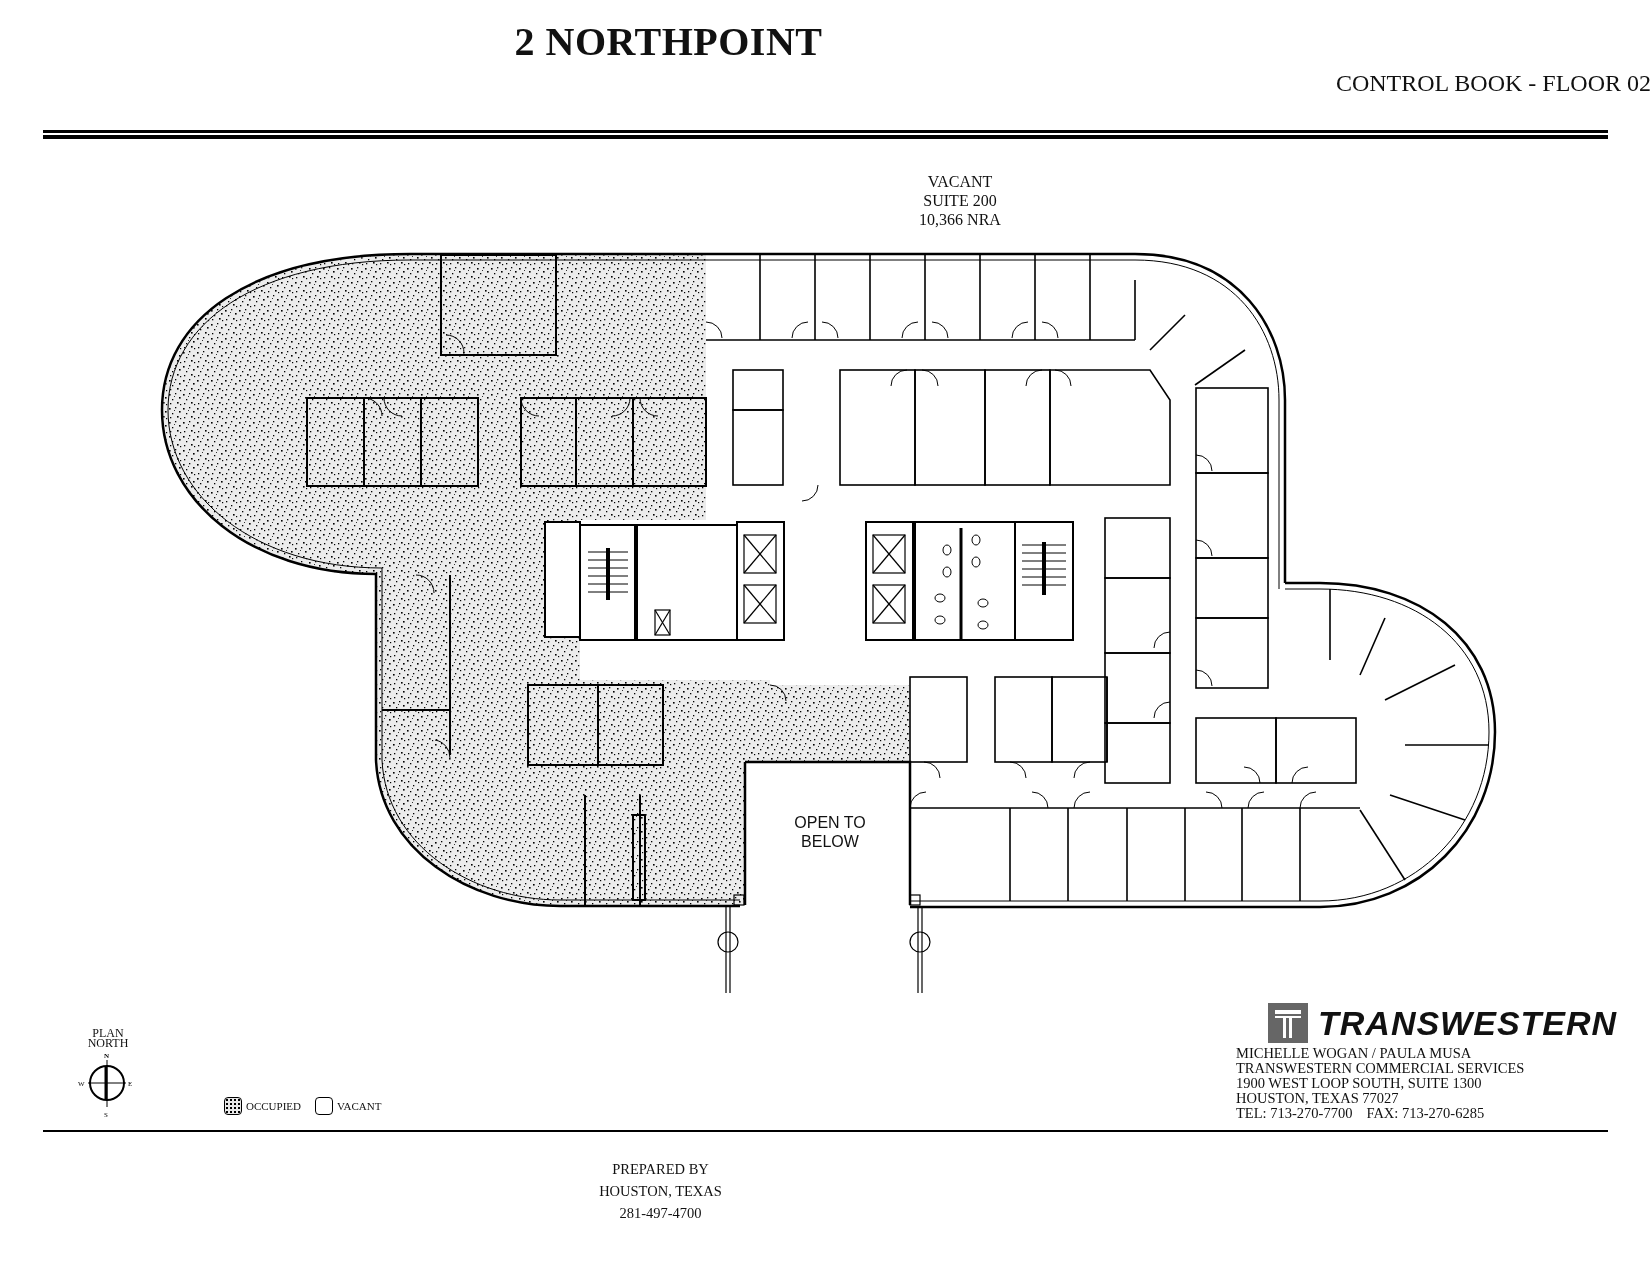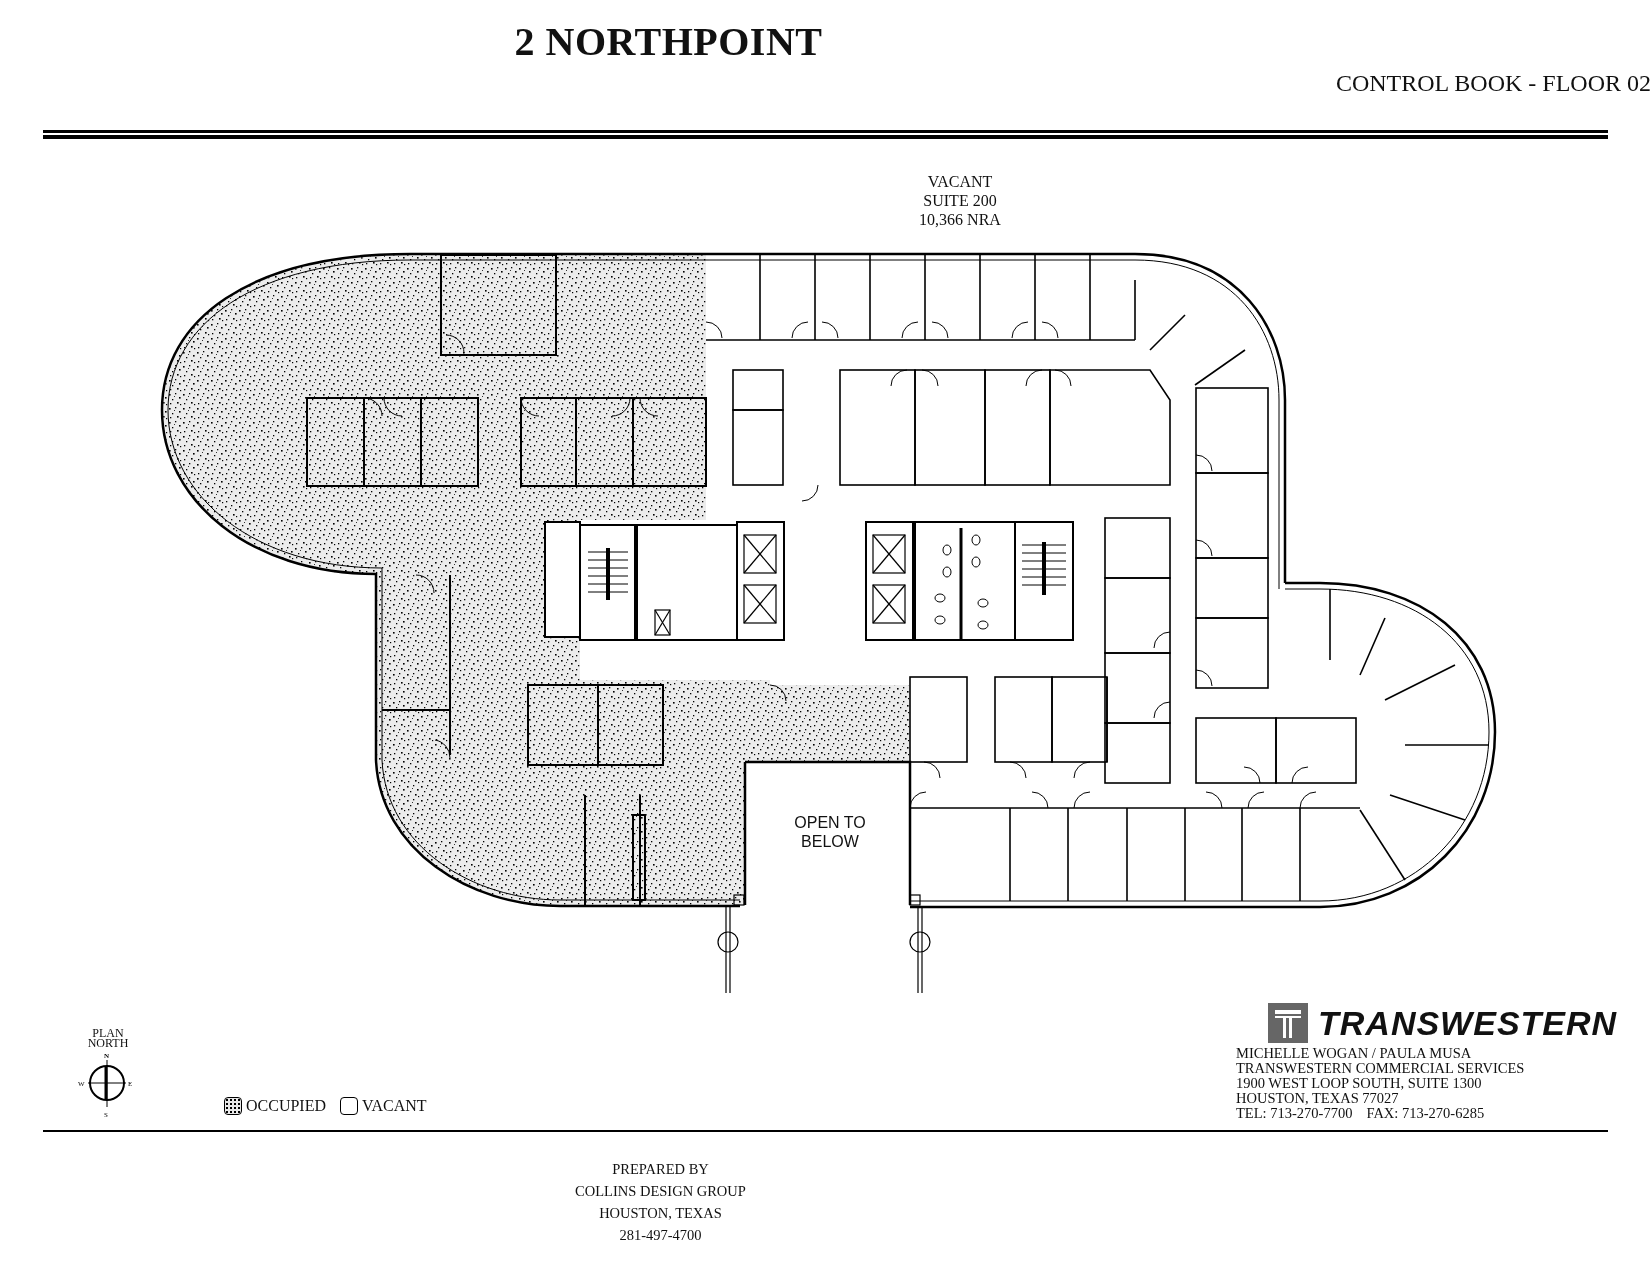--- a/index.html
+++ b/index.html
@@ -12,22 +12,22 @@
   .rule-top-1 { left: 43px; width: 1565px; top: 130px; height: 3px; background: #000; }
   .rule-top-2 { left: 43px; width: 1565px; top: 135px; height: 4px; background: #000; }
   .suite-label { left: 860px; width: 200px; top: 172px; text-align: center;
                  font-size: 16px; line-height: 19px; }
   .plan { left: 0; top: 0; width: 1651px; height: 1275px; }
   .open-below { left: 760px; width: 140px; top: 813px; text-align: center;
                 font-family: "Liberation Sans", "DejaVu Sans", sans-serif;
                 font-size: 16px; line-height: 19px; }
   .compass-label { left: 78px; width: 60px; top: 1028px; text-align: center;
                    font-size: 12px; line-height: 10px; }
-  .legend { left: 224px; top: 1097px; display: flex; align-items: flex-end;
-            font-size: 16px; gap: 4px; }
+  .legend { left: 224px; top: 1097px; display: flex; align-items: center;
+            font-size: 11px; gap: 4px; }
   .legend .swatch { width: 18px; height: 18px; border: 1.5px solid #000; border-radius: 4px;
                     box-sizing: border-box; }
   .legend .swatch.occ { background-color: #e8e8e8;
      background-image: radial-gradient(#000 0.8px, transparent 1px);
      background-size: 4px 4px; }
   .legend .swatch.vac { background: #fff; margin-left: 10px; }
   .rule-bottom { left: 43px; width: 1565px; top: 1130px; height: 2px; background: #000; }
   .logo { left: 1268px; top: 1003px; display: flex; align-items: center; gap: 10px; }
   .logo-mark { width: 40px; height: 40px; background: #666; position: relative; }
   .logo-mark .bar1 { position: absolute; left: 7px; top: 7px; width: 26px; height: 4px; background: #fff; }
@@ -325,18 +325,17 @@
   <div>HOUSTON, TEXAS 77027</div>
   <div>
     <span>TEL: 713-270-7700</span><span class="fax">FAX: 713-270-6285</span>
   </div>
 </div>
 
 <div class="abs rule-bottom"></div>
 
 <div class="abs prepared">
   <div>PREPARED BY</div>
-  <div>COLLINS DESIGN GROUP</div>
   <div>HOUSTON, TEXAS</div>
   <div>281-497-4700</div>
 </div>
 
 <div class="abs date">06/30/25</div>
 
 </body></html>

